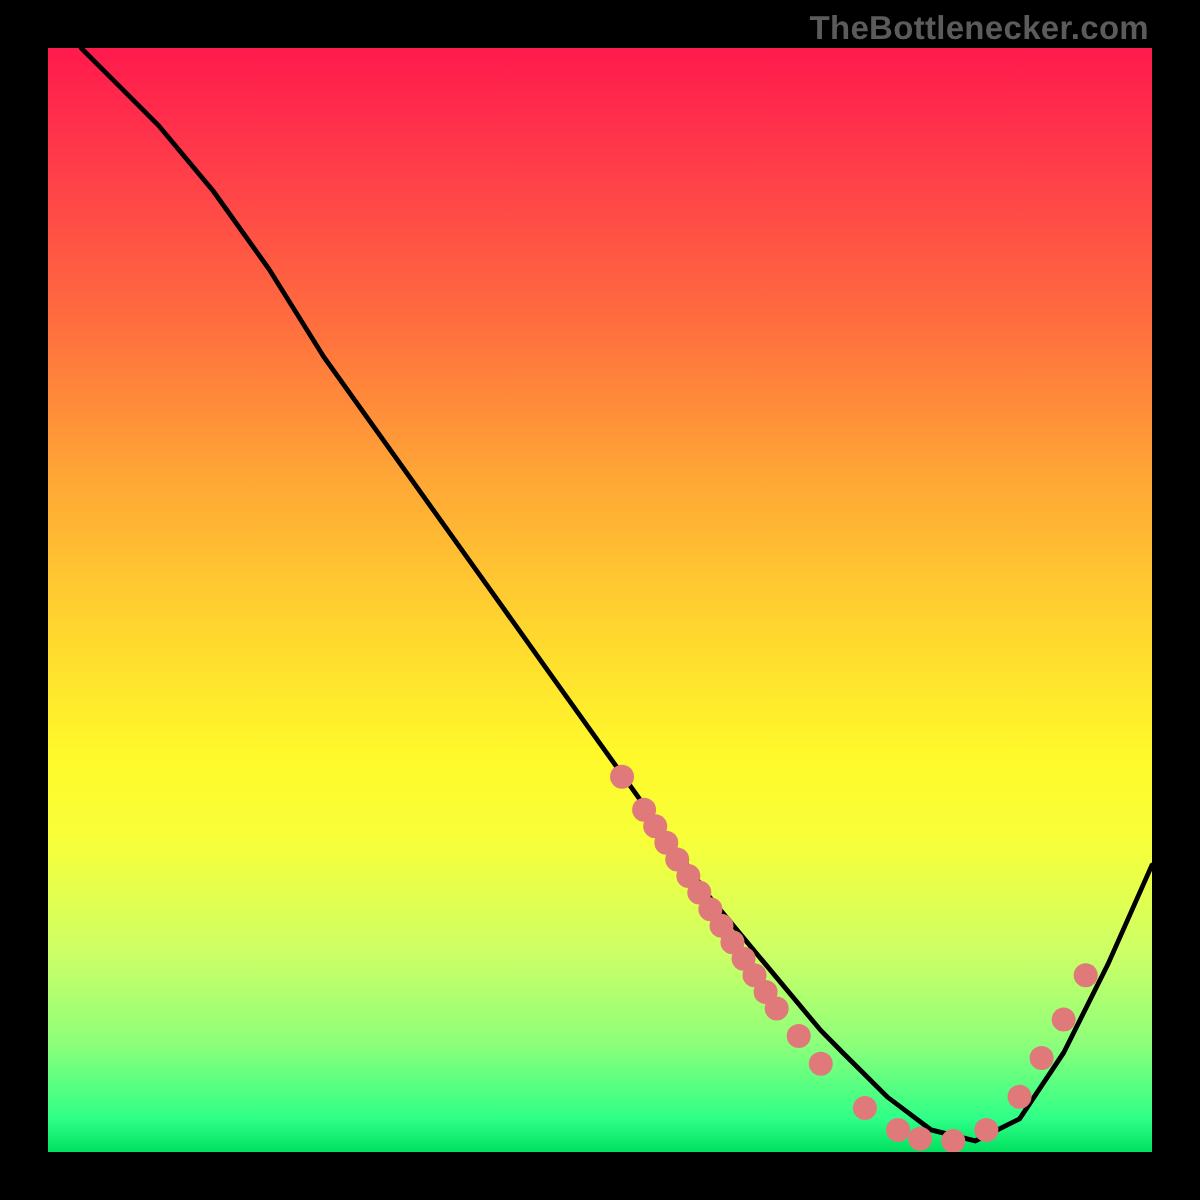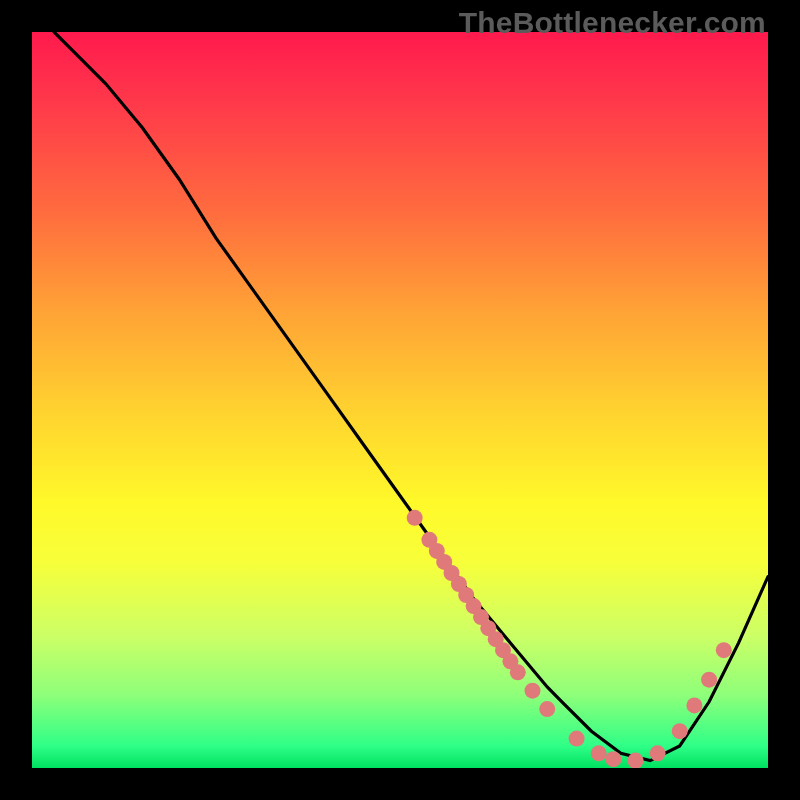--- a/index.html
+++ b/index.html
@@ -29,21 +29,21 @@
       #8fff7a 90%,
       #2fff87 97%,
       #00e060 100%
     );
   }
   .watermark {
     position: absolute;
     top: 6px;
     right: 34px;
     color: #5b5b5b;
-    font-size: 30px;
+    font-size: 22px;
     font-weight: 600;
     letter-spacing: 0.2px;
     user-select: none;
   }
   svg {
     position: absolute;
     left: 0;
     top: 0;
   }
 </style>

